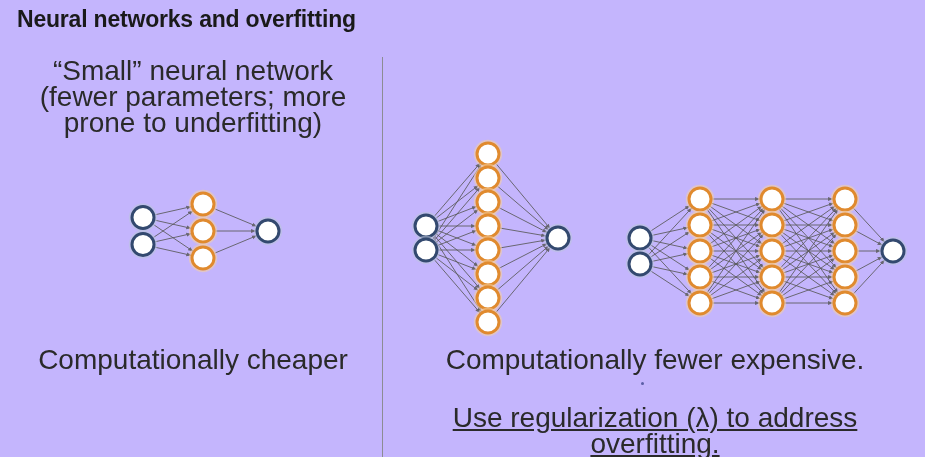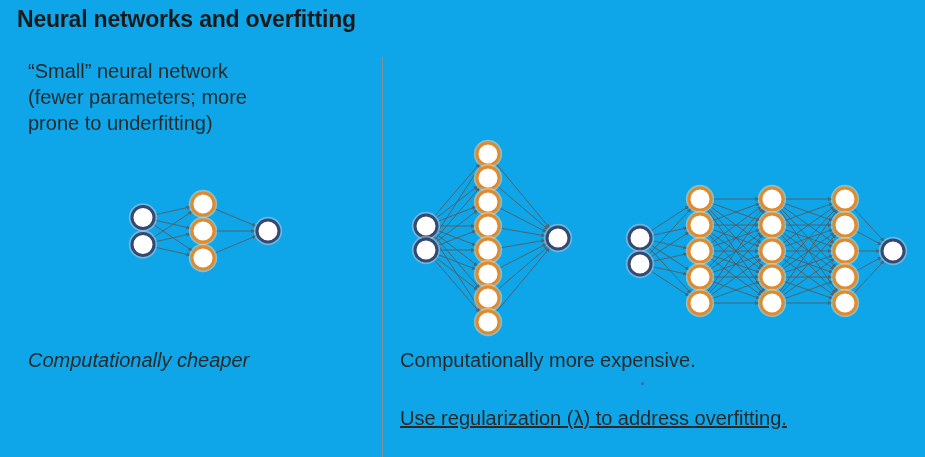--- a/index.html
+++ b/index.html
@@ -12,21 +12,21 @@
     height: 457px;
     position: relative;
     overflow: hidden;
     font-family: "Liberation Sans", "DejaVu Sans", sans-serif;
     color: #231f20;
   }
   #slide {
     position: absolute;
     left: 0; top: 0;
     width: 925px; height: 457px;
-    background: #0ea5e9;
+    background: #c4b5fd;
   }
   .title {
     position: absolute;
     left: 17px;
     top: 6px;
     font-size: 23px;
     font-weight: bold;
     letter-spacing: -0.2px;
     color: #1a1a1a;
     white-space: nowrap;
@@ -34,41 +34,40 @@
   .divider {
     position: absolute;
     left: 382px;
     top: 57px;
     width: 1px;
     height: 400px;
     background: #8c8c93;
   }
   .caption {
     position: absolute;
-    text-align: left;
-    font-size: 20px;
+    text-align: center;
+    font-size: 28px;
     line-height: 26px;
     color: #2a2a2a;
     white-space: pre-line;
   }
   #small-caption {
     left: 28px;
     top: 58px;
     width: 330px;
   }
   #large-caption {
     left: 420px;
     top: 58px;
     width: 470px;
   }
   #small-footer {
     left: 28px;
     top: 347px;
     width: 330px;
-    font-style: italic;
   }
   #large-footer {
     left: 400px;
     top: 347px;
     width: 510px;
   }
   #large-footer2 {
     left: 400px;
     top: 405px;
     width: 510px;
@@ -304,19 +303,19 @@
         <circle cx="225" cy="91" r="11" fill="#ffffff" stroke="#e08a2e" stroke-width="3"></circle>
         <circle cx="225" cy="117" r="12.2" fill="none" stroke="#f6cfa0" stroke-width="4" opacity="0.55"></circle>
         <circle cx="225" cy="117" r="11" fill="#ffffff" stroke="#e08a2e" stroke-width="3"></circle>
         <circle cx="273" cy="65" r="12.2" fill="none" stroke="#b9c4da" stroke-width="4" opacity="0.55"></circle>
         <circle cx="273" cy="65" r="11" fill="#ffffff" stroke="#33496f" stroke-width="3"></circle>
       </g>
     </svg>
 
   <div class="caption" id="small-footer">Computationally cheaper</div>
 
-  <div class="caption" id="large-footer">Computationally more expensive.</div>
+  <div class="caption" id="large-footer">Computationally fewer expensive.</div>
 
   <div class="dot-mark"></div>
 
   <div class="caption" id="large-footer2">Use regularization (λ) to address overfitting.</div>
 
 </div>
 
 </body></html>

